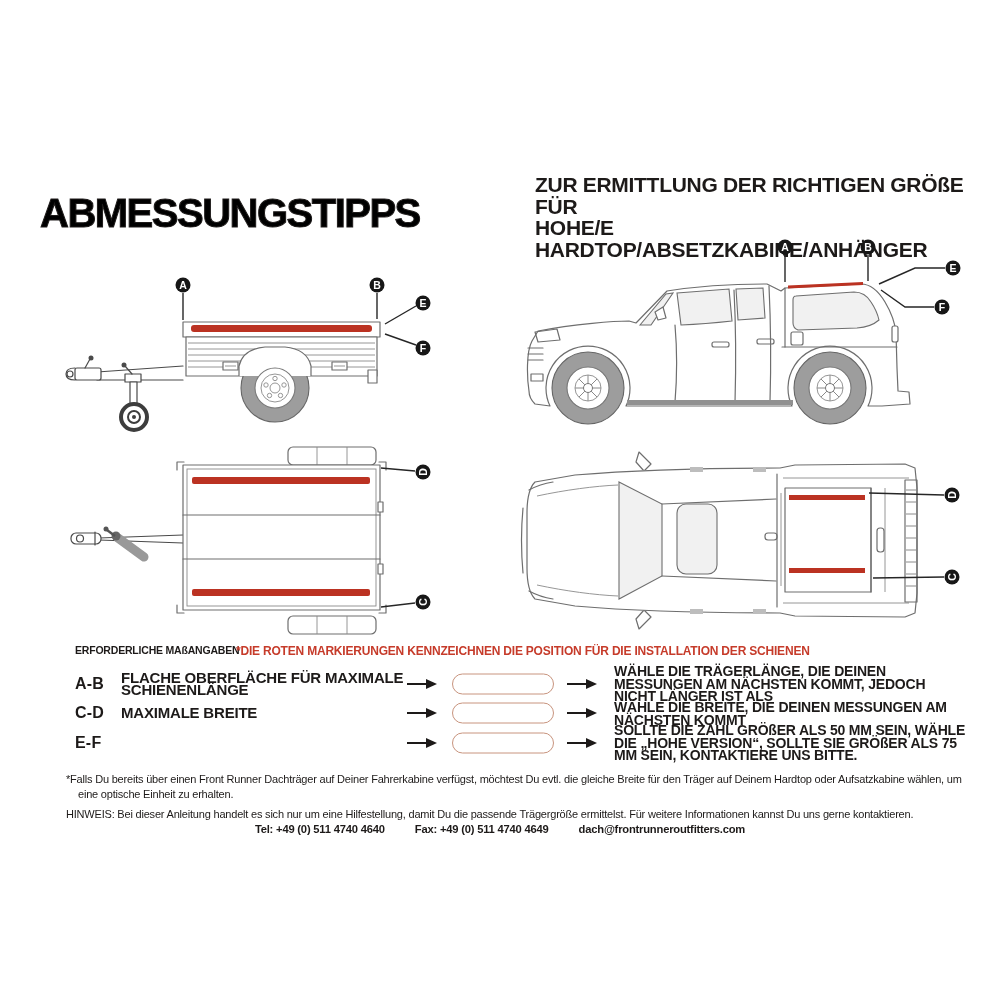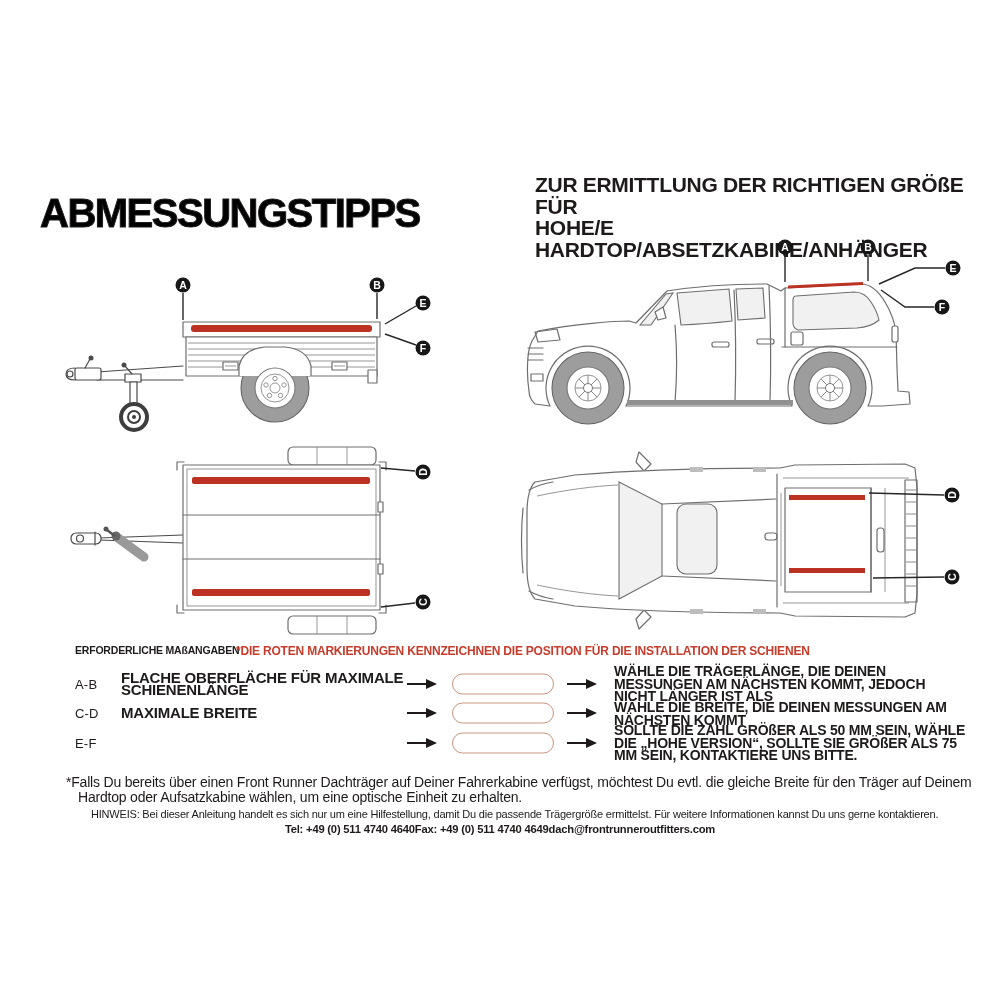--- a/index.html
+++ b/index.html
@@ -24,33 +24,33 @@
   .leader{fill:none;stroke:#262626;stroke-width:1.4;}
   .mk-c{fill:#171717;}
   .mk-t{fill:#ffffff;font-size:10.5px;font-weight:700;text-anchor:middle;}
 
   
   .m-head{position:absolute;left:75px;top:644px;font-size:10.5px;font-weight:700;letter-spacing:-0.2px;}
   .m-note{position:absolute;left:236px;top:644px;font-size:12px;font-weight:700;
           letter-spacing:-0.2px;color:#c63b2a;}
   .mrow{position:absolute;left:75px;width:912px;height:34px;}
   .mrow>*{position:absolute;top:50%;transform:translateY(-50%);}
-  .rkey{left:0;font-size:13px;font-weight:400;letter-spacing:0.2px;}
+  .rkey{left:0;font-size:16px;font-weight:700;letter-spacing:0.2px;}
   .rdesc{left:46px;width:288px;font-size:15px;font-weight:700;letter-spacing:-0.2px;line-height:12px;}
   .rarr1{left:332px;width:30px;height:11px;}
   .rpill{left:377px;width:100px;height:19px;border:1.6px solid #c8947e;border-radius:11px;background:#fff;}
   .rarr2{left:492px;width:30px;height:11px;}
   .rres{left:539px;width:352px;font-size:14px;font-weight:700;letter-spacing:-0.2px;line-height:12.5px;}
 
   
-  .foot1{position:absolute;left:66px;top:761px;width:902px;font-size:14px;line-height:15px;
+  .foot1{position:absolute;left:66px;top:761px;width:902px;font-size:11px;line-height:15px;
          padding-left:12px;text-indent:-12px;letter-spacing:-0.2px;}
-  .foot2{position:absolute;left:66px;top:796px;width:910px;font-size:11px;line-height:15px;letter-spacing:-0.2px;margin-left:25px;}
+  .foot2{position:absolute;left:66px;top:796px;width:910px;font-size:11px;line-height:15px;letter-spacing:-0.2px;}
   .footer{position:absolute;left:0;top:823px;width:100%;display:flex;justify-content:center;
-          font-size:11.2px;font-weight:700;letter-spacing:-0.2px;}
+          gap:30px;font-size:11.2px;font-weight:700;letter-spacing:-0.2px;}
 </style>
 </head>
 <body>
 
 <div class="page">
 
   <h1 class="title">ABMESSUNGSTIPPS</h1>
   <div class="subtitle">
     <div>ZUR ERMITTLUNG DER RICHTIGEN GRÖßE FÜR</div>
     <div>HOHE/E HARDTOP/ABSETZKABINE/ANHÄNGER</div>

